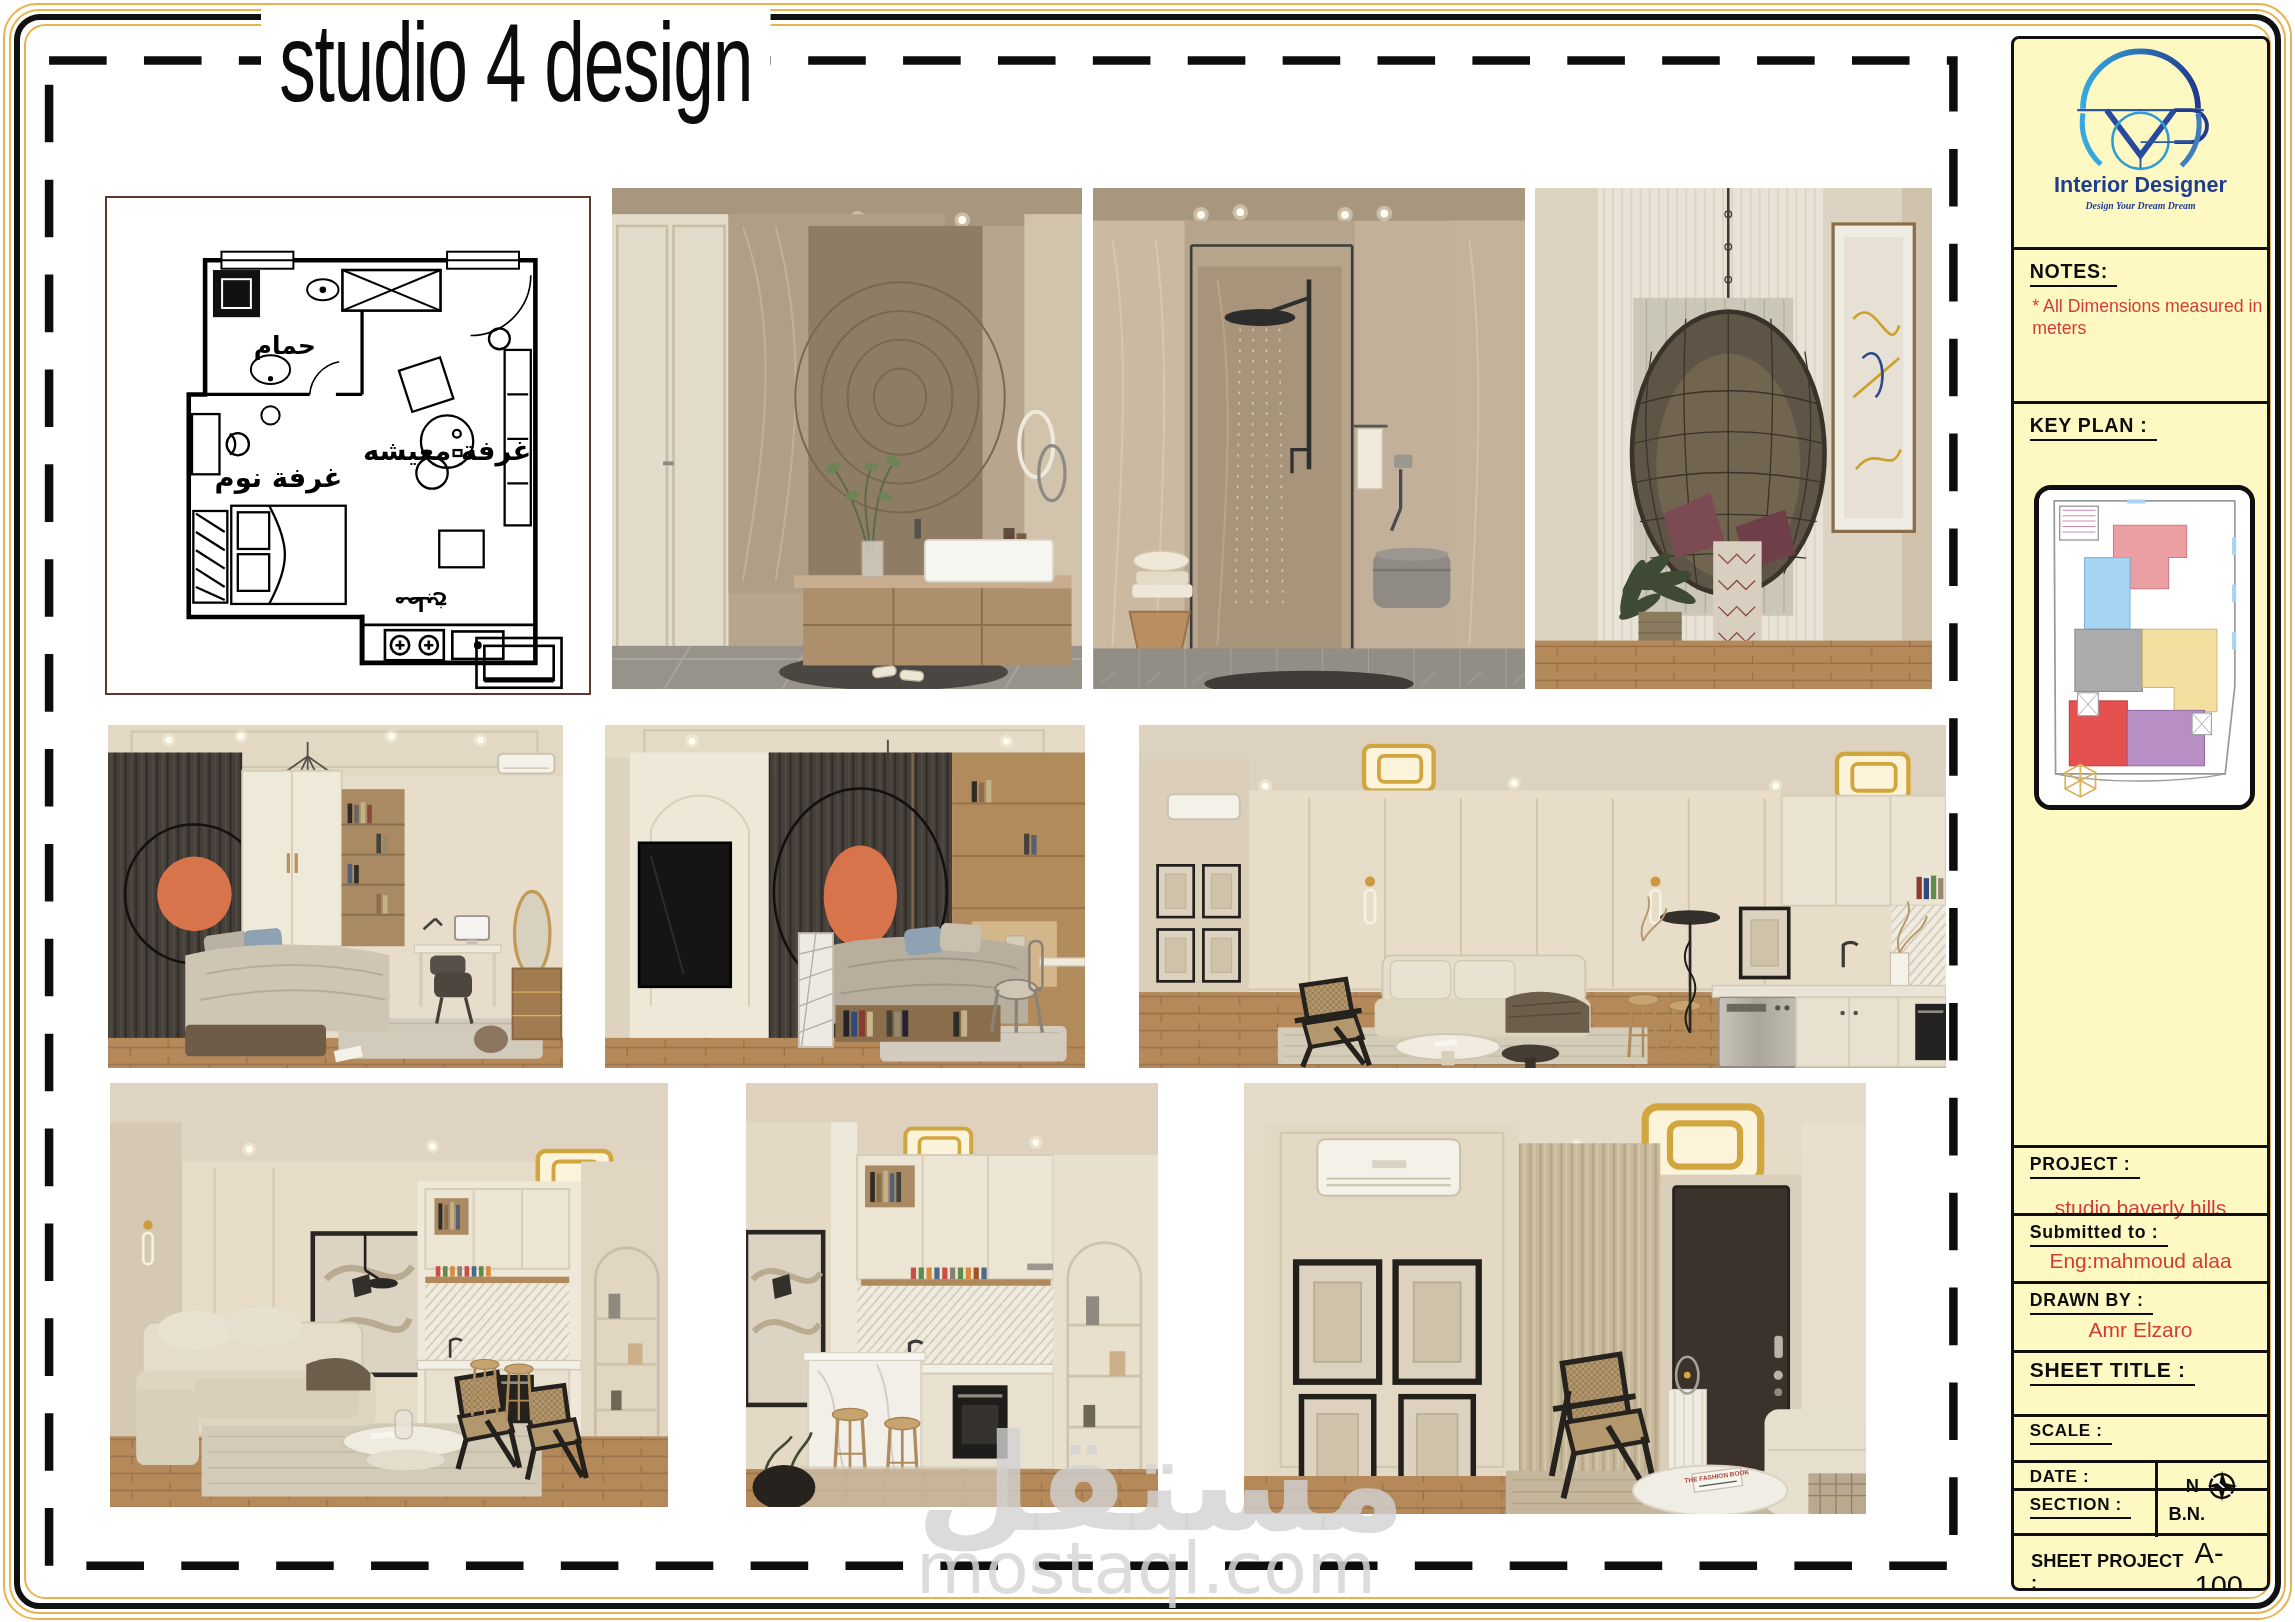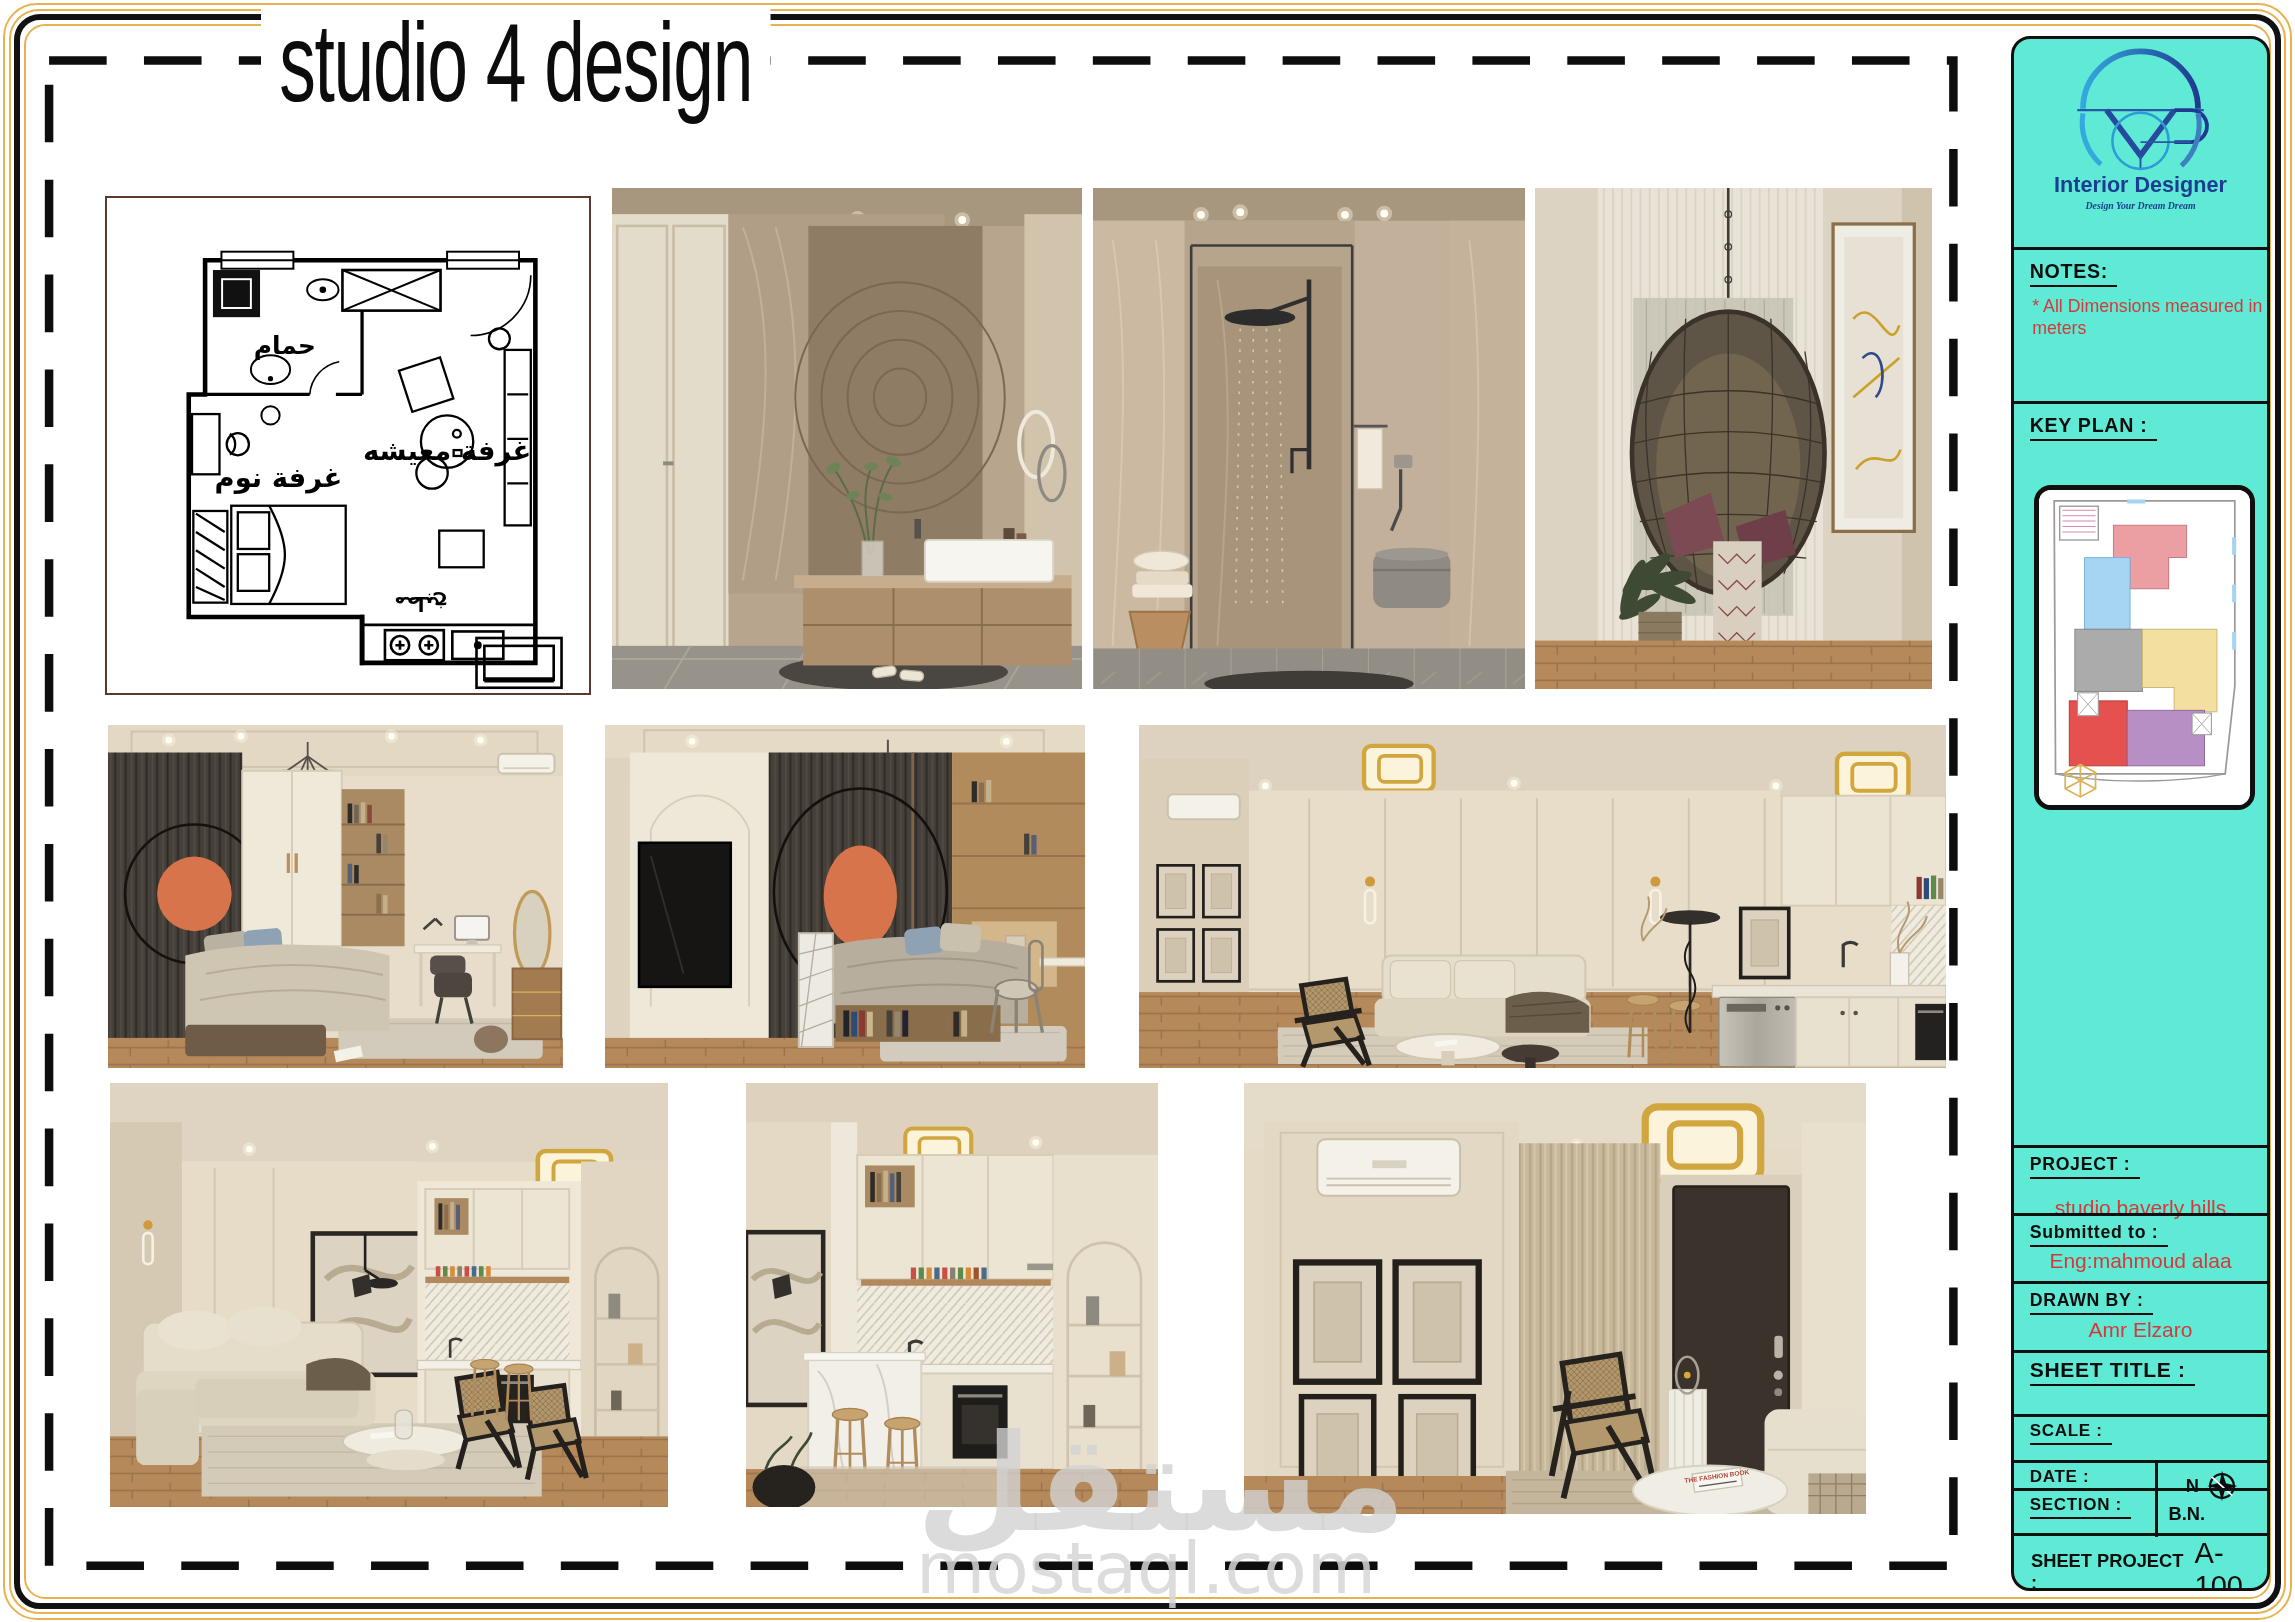--- a/index.html
+++ b/index.html
@@ -19,22 +19,22 @@
   
   .panel{position:absolute;overflow:hidden;background:#d8cdbb;}
   .panel svg{display:block;width:100%;height:100%;}
   .plan-panel{background:#ffffff;border:2px solid #5c392f;}
   
   .watermark{position:absolute;left:916px;top:1417px;width:458px;text-align:right;z-index:40;
              pointer-events:none;color:rgba(210,210,210,.8);}
   .wm-ar{font:700 134px/1.0 "DejaVu Sans",sans-serif;}
   .wm-en{font:400 71px/1.0 "DejaVu Sans",sans-serif;margin-top:-18.3px;color:rgba(214,214,214,.85);}
   
-  .tb{position:absolute;left:2011px;top:36px;width:253px;height:1549px;background:#5eead4;
-      border:3.9px solid #101010;border-radius:19px;overflow:hidden;z-index:10;}
+  .tb{position:absolute;left:2011px;top:36px;width:253px;height:1549px;background:#fef9c3;
+      border:3.9px solid #101010;border-radius:8px;overflow:hidden;z-index:10;}
   .tb-row{position:absolute;left:0;right:0;border-top:3.3px solid #101010;}
   .tb-h{display:inline-block;margin:10.5px 0 0 15.7px;font:700 19.6px/1.1 "Liberation Sans",sans-serif;
         color:#0d0d0d;border-bottom:2.6px solid #0d0d0d;padding:0 9.2px 2.6px 0;letter-spacing:0.7px;}
   .tb-val{text-align:center;font:400 21px/1.1 "Liberation Sans",sans-serif;color:#d43a3a;margin-top:6.5px;}
   .brand{position:absolute;top:0;left:0;right:0;height:208px;text-align:center;}
   .brand-name{font:700 21.6px/1.0 "Liberation Sans",sans-serif;color:#1d3d91;margin-top:1.3px;}
   .brand-tag{font:italic 700 9.8px/1.2 "Liberation Serif",serif;color:#1d3d91;margin-top:3.9px;}
   .note-red{margin:7.9px 0 0 18.3px;font:400 17.7px/1.25 "Liberation Sans",sans-serif;color:#d43a3a;}
   .keyplan-box{position:absolute;left:19.6px;top:81px;width:211px;height:315px;border:5.2px solid #101010;
                border-radius:17px;overflow:hidden;background:#fff;}

